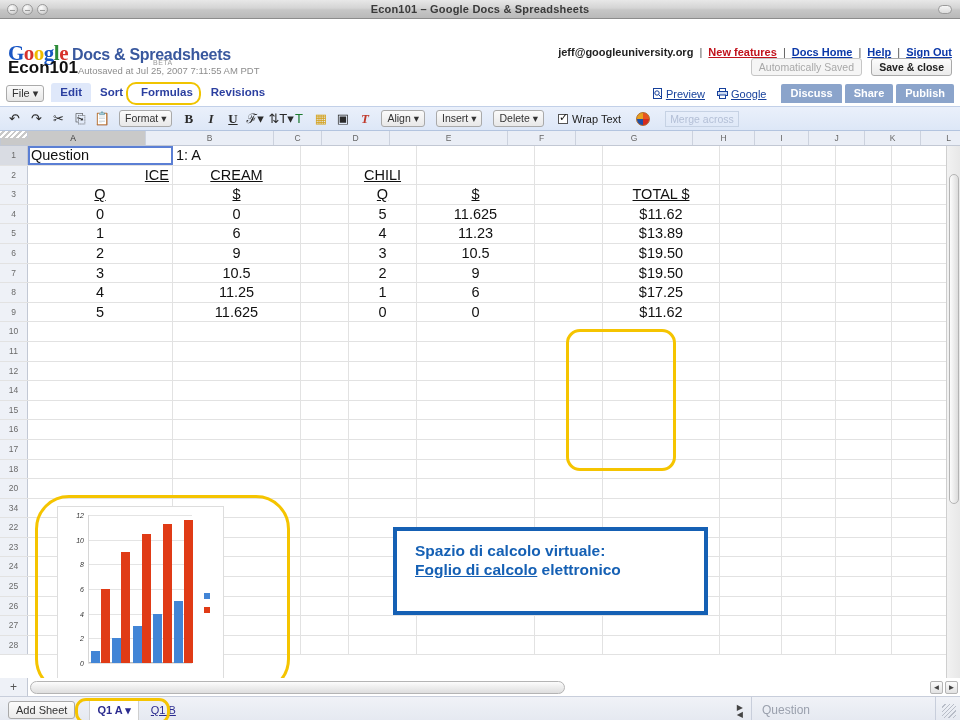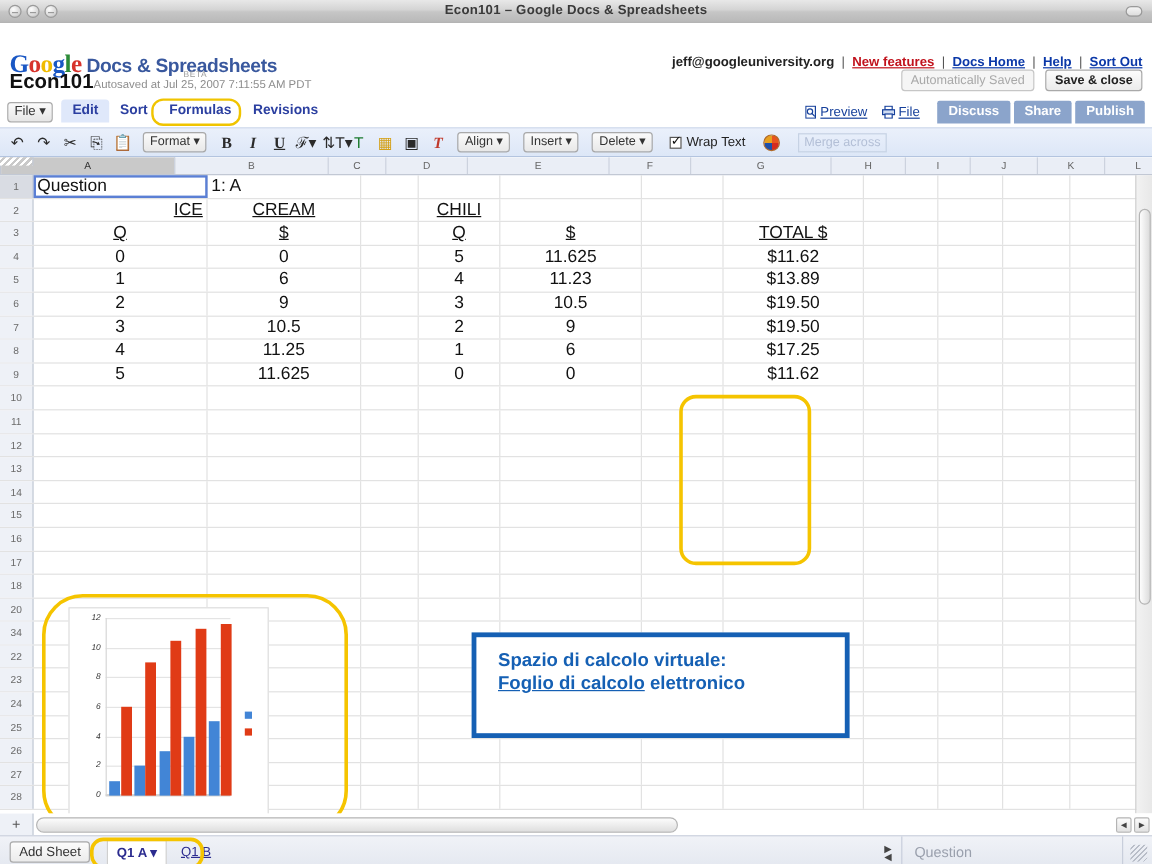--- a/index.html
+++ b/index.html
@@ -248,21 +248,21 @@
   </div>
   <div id="acctline">
     <span>jeff@googleuniversity.org</span>
     <span class="sep">|</span>
     <a class="red" href="#">New features</a>
     <span class="sep">|</span>
     <a class="blue" href="#">Docs Home</a>
     <span class="sep">|</span>
     <a class="blue" href="#">Help</a>
     <span class="sep">|</span>
-    <a class="blue" href="#">Sort Out</a>
+    <a class="blue" href="#">Sign Out</a>
   </div>
 </div>
 
 <div id="docrow">
   <div id="doctitle">Econ101</div>
   <div id="docsaved">Autosaved at Jul 25, 2007 7:11:55 AM PDT</div>
   <div class="btn-grey" id="autosaved">Automatically Saved</div>
   <div class="btn-grey" id="saveclose">Save &amp; close</div>
 </div>
 
@@ -283,21 +283,21 @@
         <line x1="5.6" y1="6.6" x2="8" y2="9" stroke="#16409b"></line>
       </svg>
       <span>Preview</span>
     </span>
     <span class="link">
       <svg width="11" height="11" viewBox="0 0 11 11">
         <rect x="2.5" y="0.5" width="6" height="3" fill="#fff" stroke="#16409b"></rect>
         <rect x="0.5" y="3.5" width="10" height="4" fill="#cfdcf2" stroke="#16409b"></rect>
         <rect x="2.5" y="7" width="6" height="3.5" fill="#fff" stroke="#16409b"></rect>
       </svg>
-      <span>File</span>
+      <span>Google</span>
     </span>
     <span class="bluebtn">Discuss</span>
     <span class="bluebtn">Share</span>
     <span class="bluebtn">Publish</span>
   </div>
 </div>
 
 <div id="toolbar">
   <span class="tbi">↶</span>
   <span class="tbi">↷</span>
@@ -503,35 +503,20 @@
         <div class="cell" style="width: 68px; flex: 0 0 68px;"></div>
         <div class="cell" style="width: 117px; flex: 0 0 117px;"></div>
         <div class="cell" style="width: 62px; flex: 0 0 62px;"></div>
         <div class="cell" style="width: 54px; flex: 0 0 54px;"></div>
         <div class="cell" style="width: 56px; flex: 0 0 56px;"></div>
         <div class="cell" style="width: 56px; flex: 0 0 56px;"></div>
         <div class="cell" style="width: 56px; flex: 0 0 56px;"></div>
       </div>
       <div class="grow">
         <div class="rh">12</div>
-        <div class="cell" style="width: 145px; flex: 0 0 145px;"></div>
-        <div class="cell" style="width: 128px; flex: 0 0 128px;"></div>
-        <div class="cell" style="width: 48px; flex: 0 0 48px;"></div>
-        <div class="cell" style="width: 68px; flex: 0 0 68px;"></div>
-        <div class="cell" style="width: 118px; flex: 0 0 118px;"></div>
-        <div class="cell" style="width: 68px; flex: 0 0 68px;"></div>
-        <div class="cell" style="width: 117px; flex: 0 0 117px;"></div>
-        <div class="cell" style="width: 62px; flex: 0 0 62px;"></div>
-        <div class="cell" style="width: 54px; flex: 0 0 54px;"></div>
-        <div class="cell" style="width: 56px; flex: 0 0 56px;"></div>
-        <div class="cell" style="width: 56px; flex: 0 0 56px;"></div>
-        <div class="cell" style="width: 56px; flex: 0 0 56px;"></div>
-      </div>
-      <div class="grow">
-        <div class="rh">13</div>
         <div class="cell" style="width: 145px; flex: 0 0 145px;"></div>
         <div class="cell" style="width: 128px; flex: 0 0 128px;"></div>
         <div class="cell" style="width: 48px; flex: 0 0 48px;"></div>
         <div class="cell" style="width: 68px; flex: 0 0 68px;"></div>
         <div class="cell" style="width: 118px; flex: 0 0 118px;"></div>
         <div class="cell" style="width: 68px; flex: 0 0 68px;"></div>
         <div class="cell" style="width: 117px; flex: 0 0 117px;"></div>
         <div class="cell" style="width: 62px; flex: 0 0 62px;"></div>
         <div class="cell" style="width: 54px; flex: 0 0 54px;"></div>
         <div class="cell" style="width: 56px; flex: 0 0 56px;"></div>

